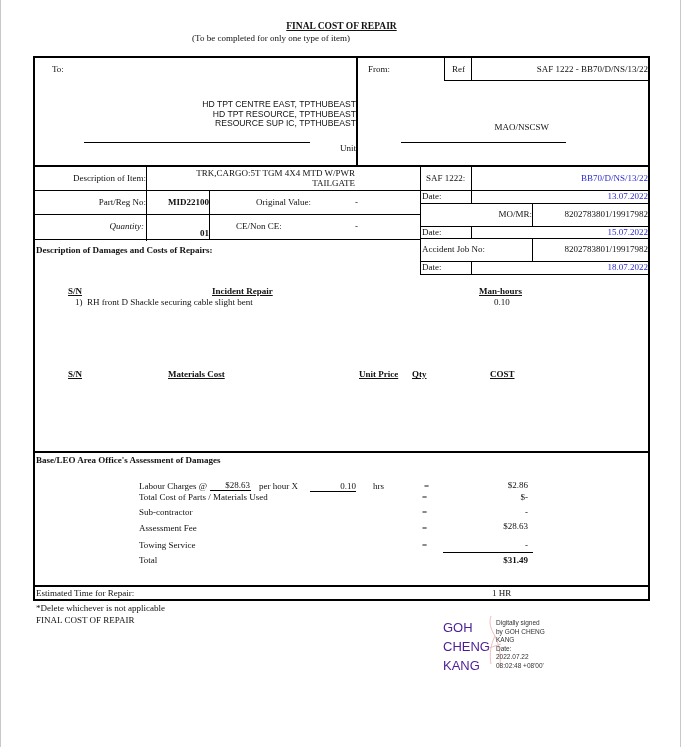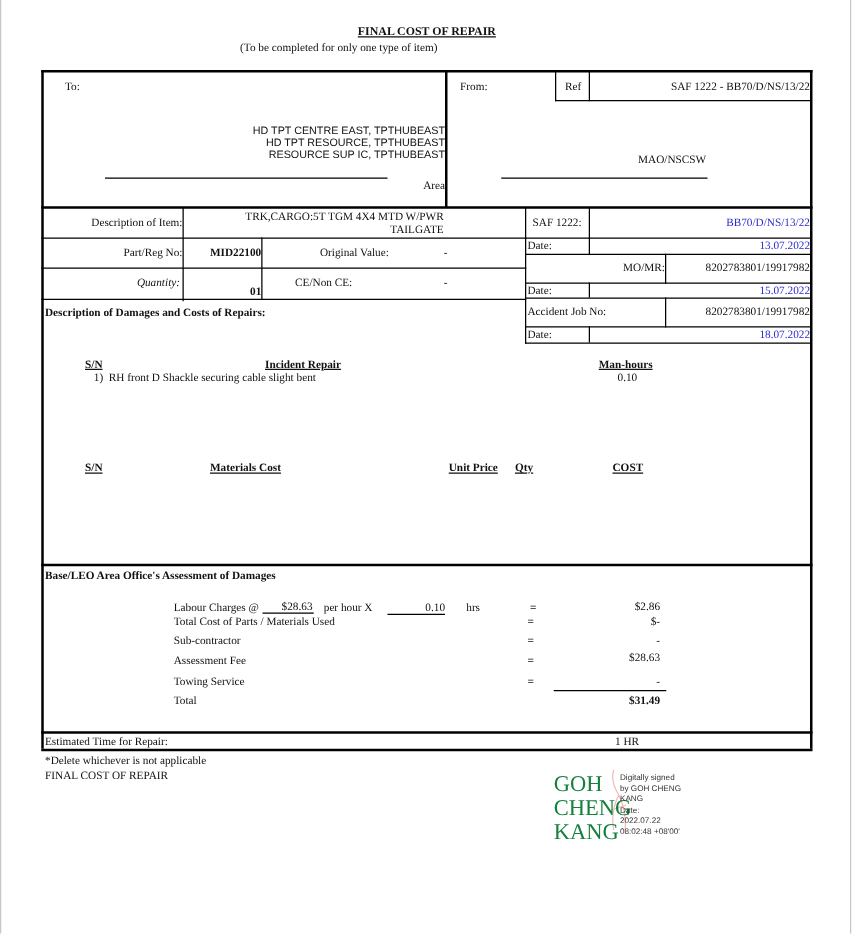--- a/index.html
+++ b/index.html
@@ -12,21 +12,21 @@
   .abs { position: absolute; white-space: nowrap; }
   .title { left: 0; width: 683px; top: 21px; text-align: center; font-weight: bold; font-size: 9.5px; }
   .title span { text-decoration: underline; }
   .subtitle { left: 0; width: 542px; top: 33px; text-align: center; font-size: 9px; }
   .hl { position: absolute; background: #000; }
   .sans { font-family: "Liberation Sans", sans-serif; }
   .blue { color: #2b2bd0; }
   .bold { font-weight: bold; }
   .u { text-decoration: underline; }
   .center { text-align: right; }
-  .sig-name { font-family: Liberation Serif, serif; font-size: 18px; color: #15803d; line-height: 19px; }
+  .sig-name { font-family: Liberation Sans, sans-serif; font-size: 13px; color: #4c1d95; line-height: 19px; }
   .sig-meta { font-family: "Liberation Sans", sans-serif; font-size: 6.5px; color: #333; line-height: 8.6px; }
   .sig-mark { position: absolute; left: 488px; top: 614px; width: 14px; height: 54px; opacity: 0.35; }
 </style>
 </head>
 <body>
 
 <div class="page-edge-left"></div>
 <div class="page-edge-right"></div>
 
 <div class="abs title"><span>FINAL COST OF REPAIR</span></div>
@@ -43,26 +43,26 @@
 <div class="hl" style="left:444px;top:80px;width:205px;height:1px;"></div>
 <div class="hl" style="left:33px;top:165px;width:617px;height:2px;"></div>
 
 <div class="abs" style="left:52px;top:64px;">To:</div>
 <div class="abs sans center" style="left:35px;width:321px;top:100px;font-size:8.6px;line-height:9.5px;">
   <div>HD TPT CENTRE EAST, TPTHUBEAST</div>
   <div>HD TPT RESOURCE, TPTHUBEAST</div>
   <div>RESOURCE SUP IC, TPTHUBEAST</div>
 </div>
 <div class="hl" style="left:84px;top:142px;width:226px;height:1px;"></div>
-<div class="abs center" style="left:35px;width:321px;top:143px;">Area</div>
+<div class="abs center" style="left:35px;width:321px;top:143px;">Unit</div>
 
 <div class="abs" style="left:368px;top:64px;">From:</div>
 <div class="abs" style="left:452px;top:64px;">Ref</div>
 <div class="abs center" style="left:472px;width:176px;top:64px;">SAF 1222 - BB70/D/NS/13/22</div>
-<div class="abs center" style="left:400px;width:165px;top:122px;">MAO/NSCSW</div>
+<div class="abs center" style="left:384px;width:165px;top:122px;">MAO/NSCSW</div>
 <div class="hl" style="left:401px;top:142px;width:165px;height:1px;"></div>
 
 <div class="hl" style="left:146px;top:166px;width:1px;height:75px;"></div>
 <div class="hl" style="left:33px;top:190px;width:388px;height:1px;"></div>
 <div class="hl" style="left:33px;top:214px;width:388px;height:1px;"></div>
 <div class="hl" style="left:33px;top:239px;width:388px;height:1px;"></div>
 <div class="hl" style="left:209px;top:190px;width:1px;height:50px;"></div>
 <div class="hl" style="left:420px;top:166px;width:1px;height:109px;"></div>
 
 <div class="abs center" style="left:35px;width:111px;top:173px;">Description of Item:</div>

